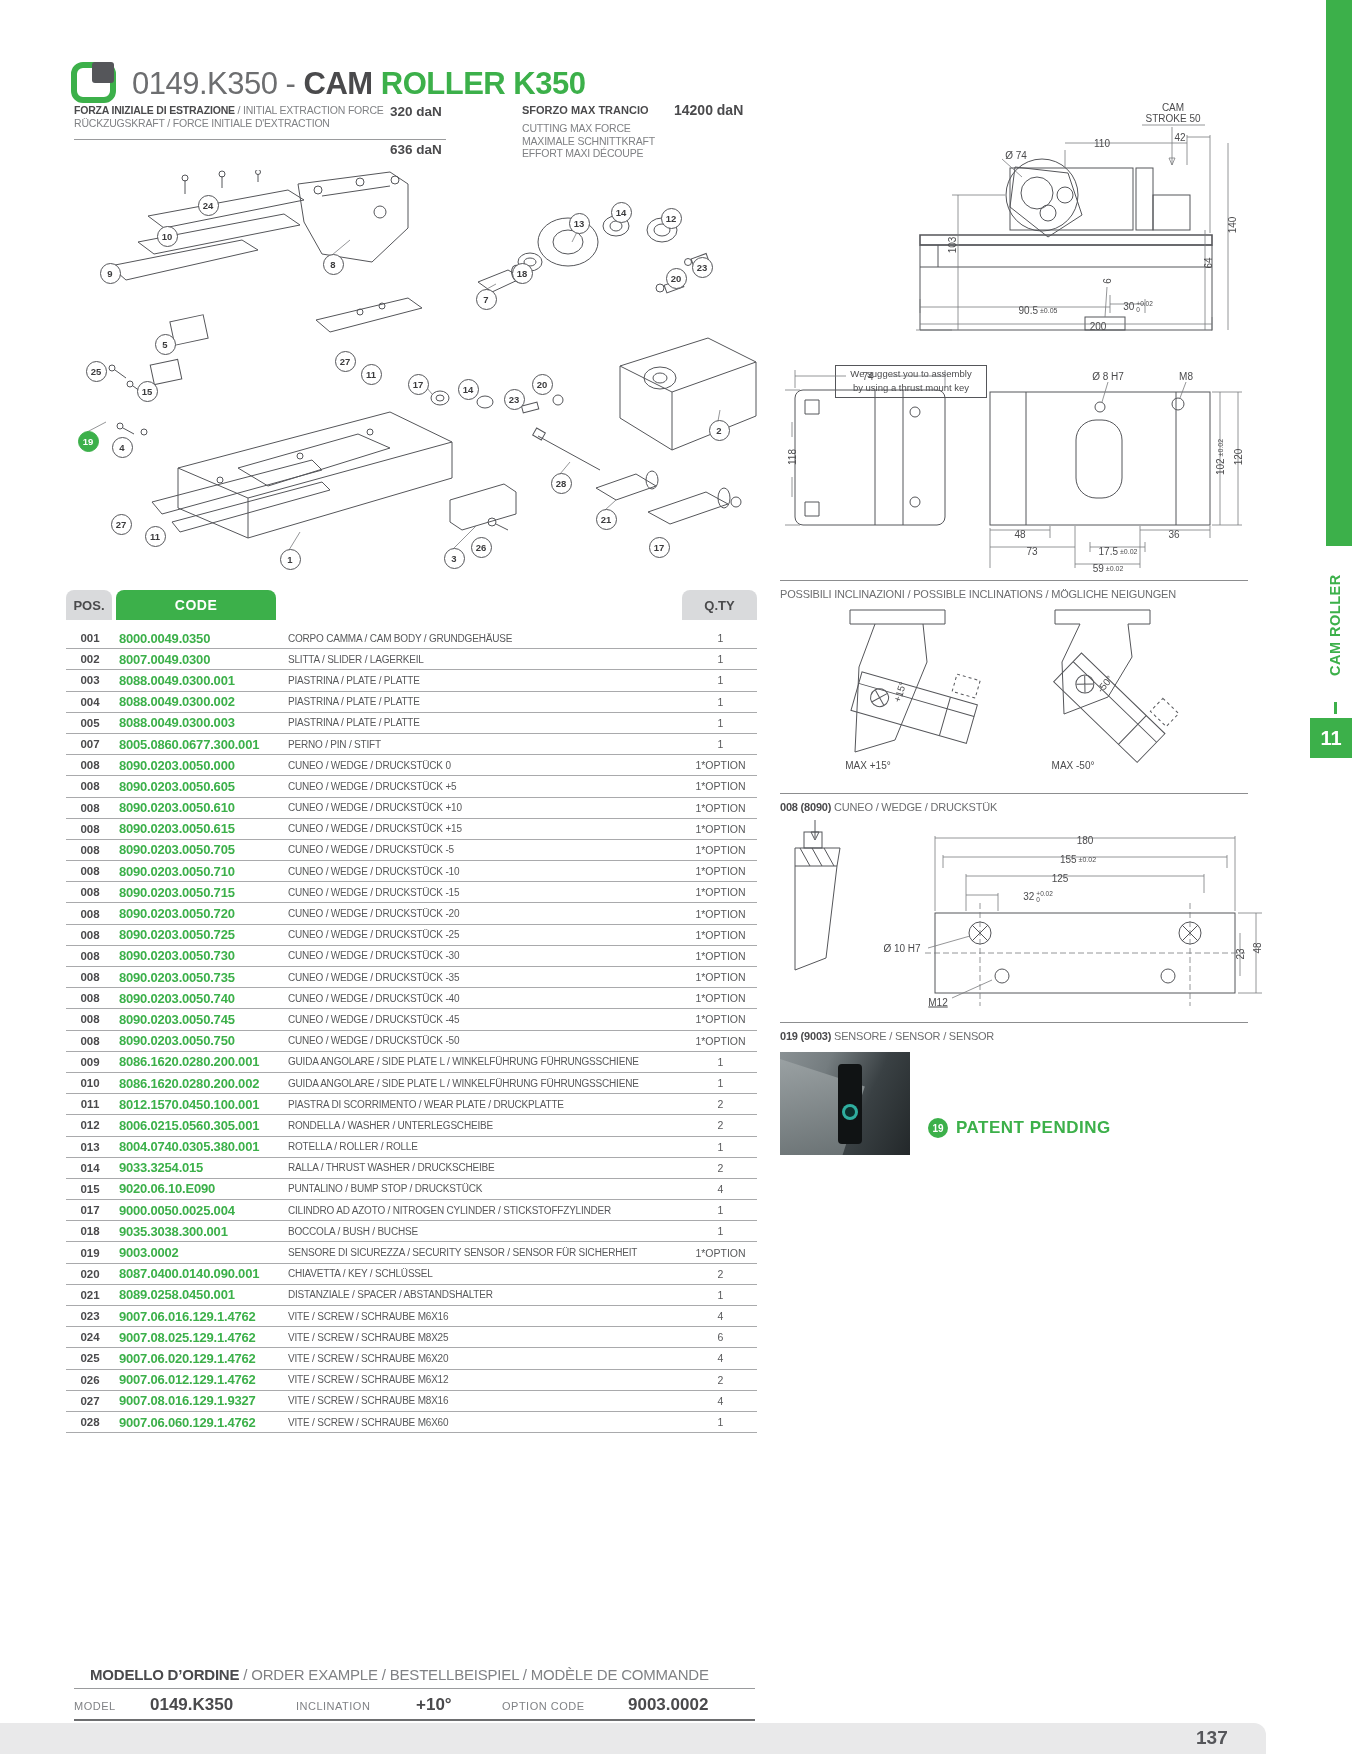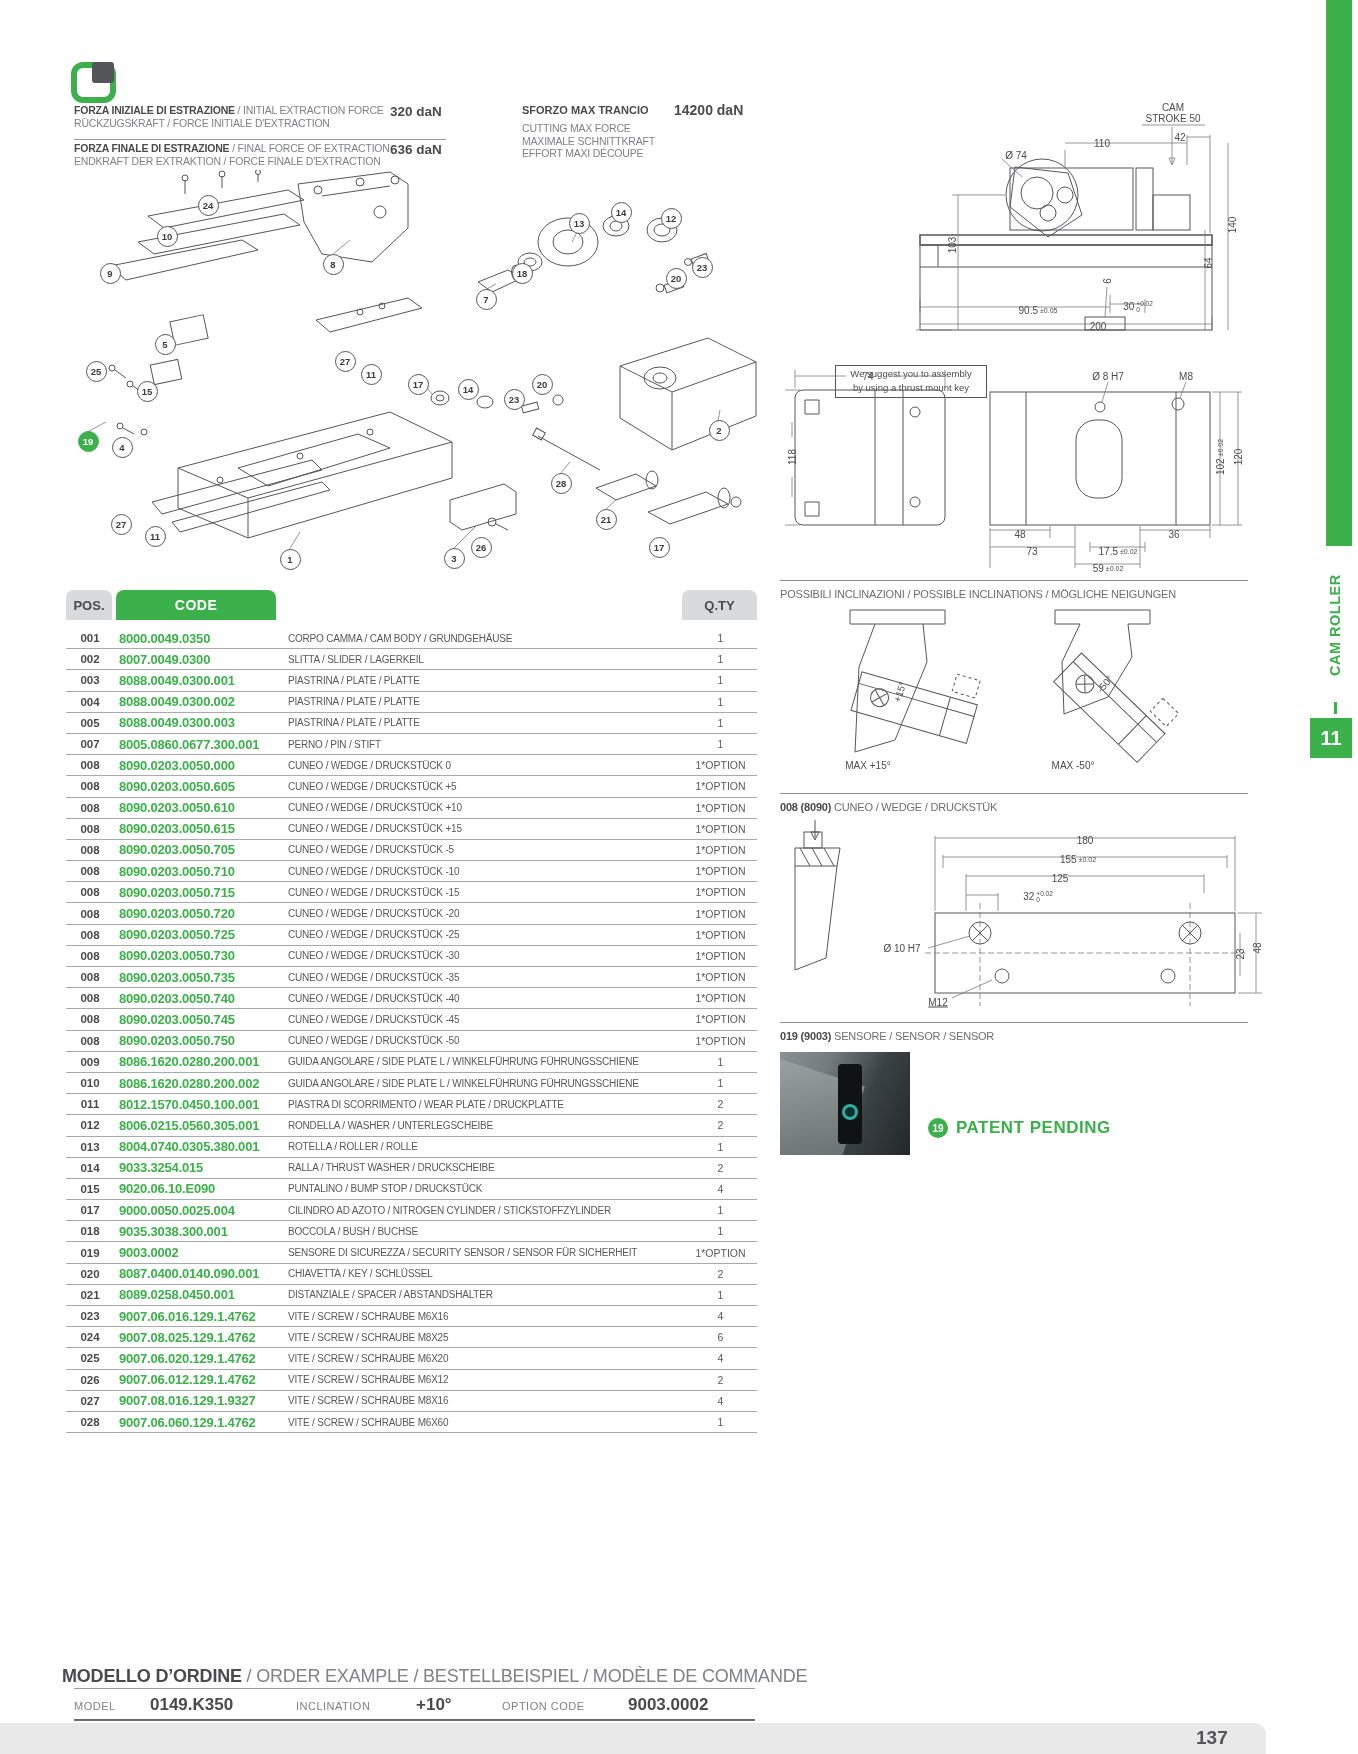--- a/index.html
+++ b/index.html
@@ -66,49 +66,48 @@
   .patent-text{position:absolute;left:956px;top:1118px;font-size:17px;font-weight:bold;color:#3cb04a;letter-spacing:0.5px;}
   
   .strip{position:absolute;left:1326px;top:0;width:26px;height:546px;background:#3cb04a;}
   .vtext{position:absolute;left:1322px;top:552px;width:26px;height:146px;writing-mode:vertical-rl;
          transform:rotate(180deg);font-size:14.5px;font-weight:bold;color:#3cb04a;letter-spacing:0.5px;
          display:flex;align-items:center;justify-content:center;}
   .vtick{position:absolute;left:1334px;top:702px;width:2.5px;height:12px;background:#3cb04a;}
   .tab11{position:absolute;left:1310px;top:718px;width:42px;height:40px;background:#3cb04a;color:#fff;
          font-size:20px;font-weight:bold;display:flex;align-items:center;justify-content:center;}
   
-  .order-h{position:absolute;left:62px;top:1666px;font-size:18px;color:#808285;letter-spacing:-0.2px;}
+  .order-h{position:absolute;left:90px;top:1666px;font-size:15px;color:#808285;letter-spacing:-0.2px;}
   .order-h b{color:#4a4a4c;}
   .order-line1{position:absolute;left:74px;top:1688px;width:681px;border-top:1px solid #9a9b9d;}
   .order-line2{position:absolute;left:74px;top:1719px;width:681px;border-top:2.5px solid #6d6e70;}
   .ofield-label{position:absolute;top:1700px;font-size:11px;color:#808285;letter-spacing:0.5px;}
   .ofield-value{position:absolute;top:1695px;font-size:17px;font-weight:bold;color:#4a4a4c;}
   .footer{position:absolute;left:0;top:1723px;width:1266px;height:31px;background:#e9e9ea;border-top-right-radius:12px;}
   .pagenum{position:absolute;left:1196px;top:1727px;font-size:19px;font-weight:bold;color:#55565a;}
 </style>
 </head>
 <body>
 
 <div class="page">
 
   <div class="logo">
     <svg width="48" height="44" viewBox="0 0 48 44">
       <rect x="4" y="5" width="39" height="35" rx="9" fill="none" stroke="#3cb04a" stroke-width="6"></rect>
       <rect x="22" y="2" width="22" height="21" rx="3" fill="#55565a"></rect>
     </svg>
   </div>
+  <div class="title">
+    <span class="pre">0149.K350 - </span><span class="b1">CAM</span><span class="b2"> ROLLER K350</span>
+  </div>
 
   <div class="spec-left">
     <div class="spec-row">
       <div class="l1"><b>FORZA INIZIALE DI ESTRAZIONE</b><span style="color:#808285"> / INITIAL EXTRACTION FORCE</span></div>
       <div class="l2">RÜCKZUGSKRAFT / FORCE INITIALE D'EXTRACTION</div>
-    </div>
-    <div class="spec-row" style="margin-top:4px">
-      <div class="l1"><b>FORZA FINALE DI ESTRAZIONE</b><span style="color:#808285"> / FINAL FORCE OF EXTRACTION</span></div>
-      <div class="l2">ENDKRAFT DER EXTRAKTION / FORCE FINALE D'EXTRACTION</div>
     </div>
   </div>
   <div class="spec-div"></div>
   <div class="spec-val" style="left:390px;top:104px">320 daN</div>
   <div class="spec-val" style="left:390px;top:142px">636 daN</div>
   <div class="spec-right">
     <div class="t">SFORZO MAX TRANCIO</div>
     <div class="ln" style="margin-top:6px">CUTTING MAX FORCE</div>
     <div class="ln">MAXIMALE SCHNITTKRAFT</div>
     <div class="ln">EFFORT MAXI DÉCOUPE</div>

